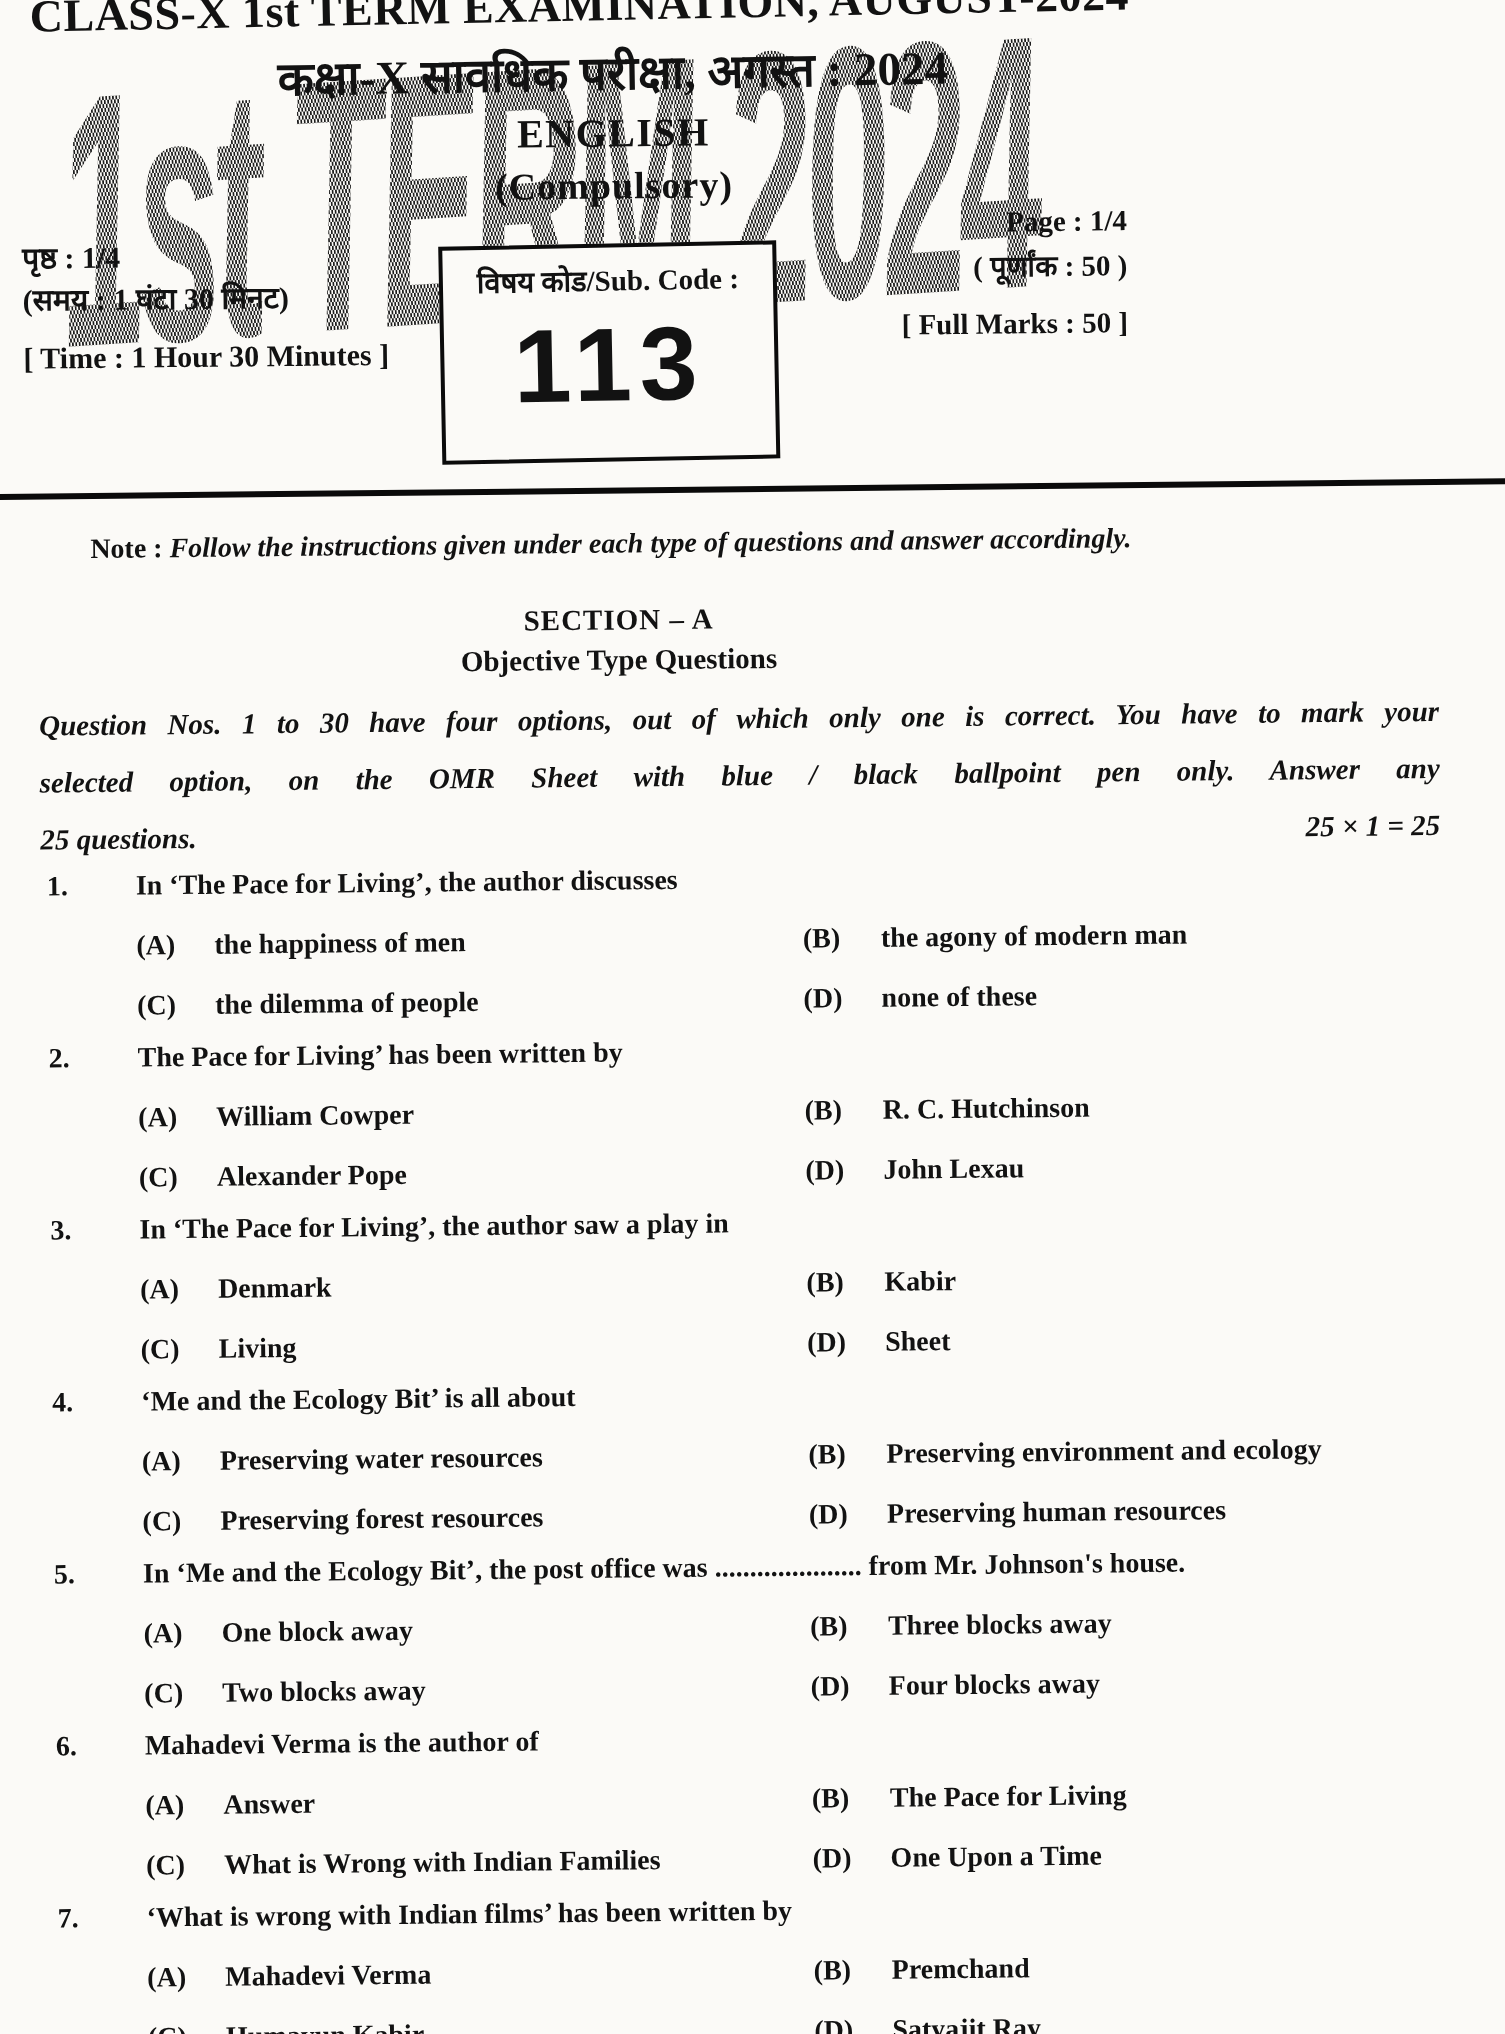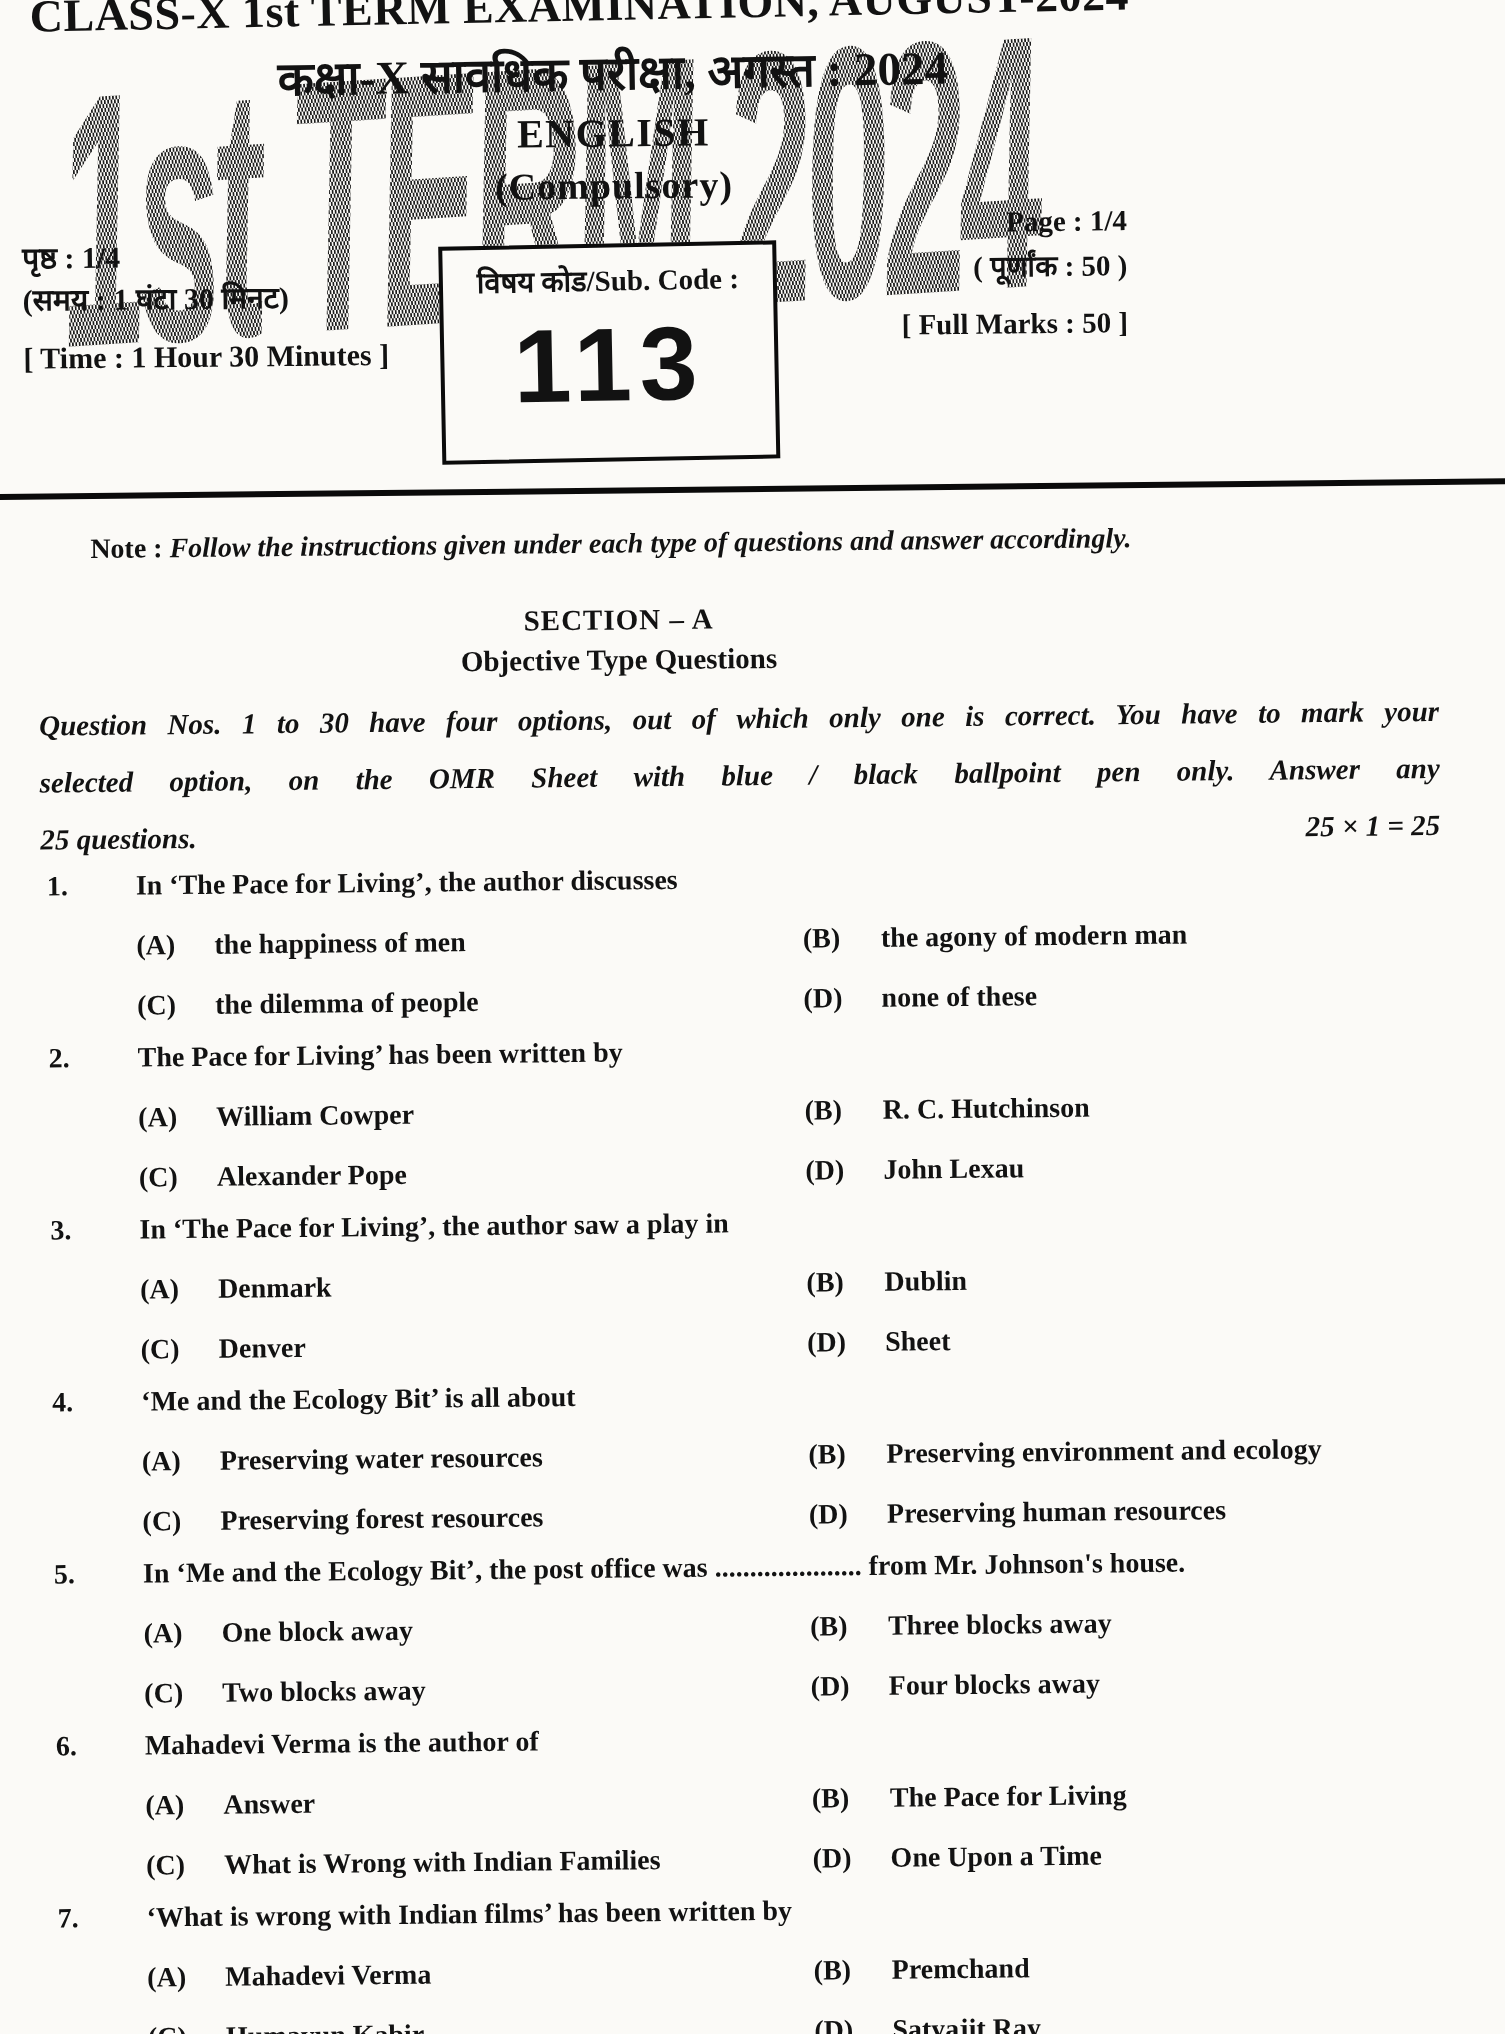--- a/index.html
+++ b/index.html
@@ -193,25 +193,25 @@
       <span class="q-no">3.</span>
       <span class="q-text">In ‘The Pace for Living’, the author saw a play in</span>
     </div>
     <div class="options">
             <div class="option">
               <span class="opt-label">(A)</span>
               <span class="opt-text">Denmark</span>
             </div>
             <div class="option">
               <span class="opt-label">(B)</span>
-              <span class="opt-text">Dublin</span>
-            </div>
-            <div class="option">
-              <span class="opt-label">(C)</span>
-              <span class="opt-text">Denver</span>
+              <span class="opt-text">Kabir</span>
+            </div>
+            <div class="option">
+              <span class="opt-label">(C)</span>
+              <span class="opt-text">Living</span>
             </div>
             <div class="option">
               <span class="opt-label">(D)</span>
               <span class="opt-text">Sheet</span>
             </div>
           </div>
   </section>
 
   <section class="question">
     <div class="q-line">

